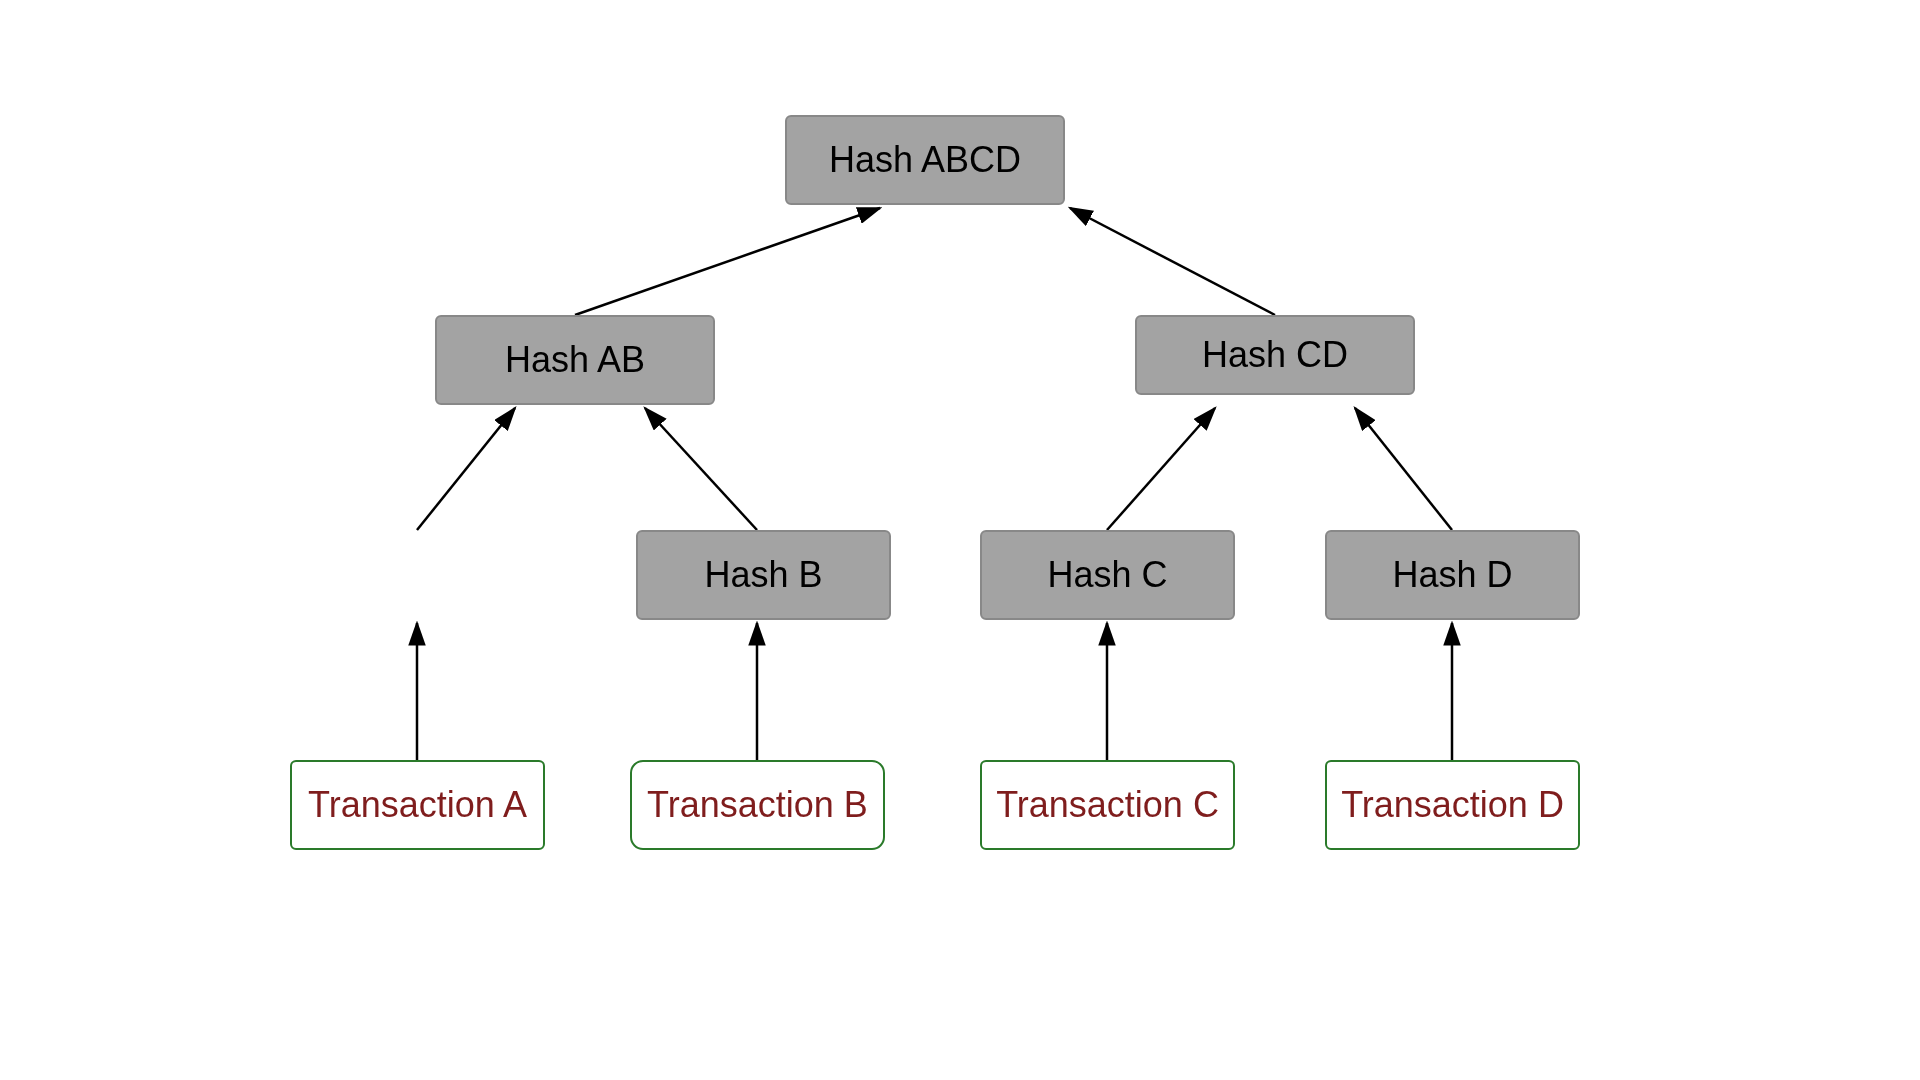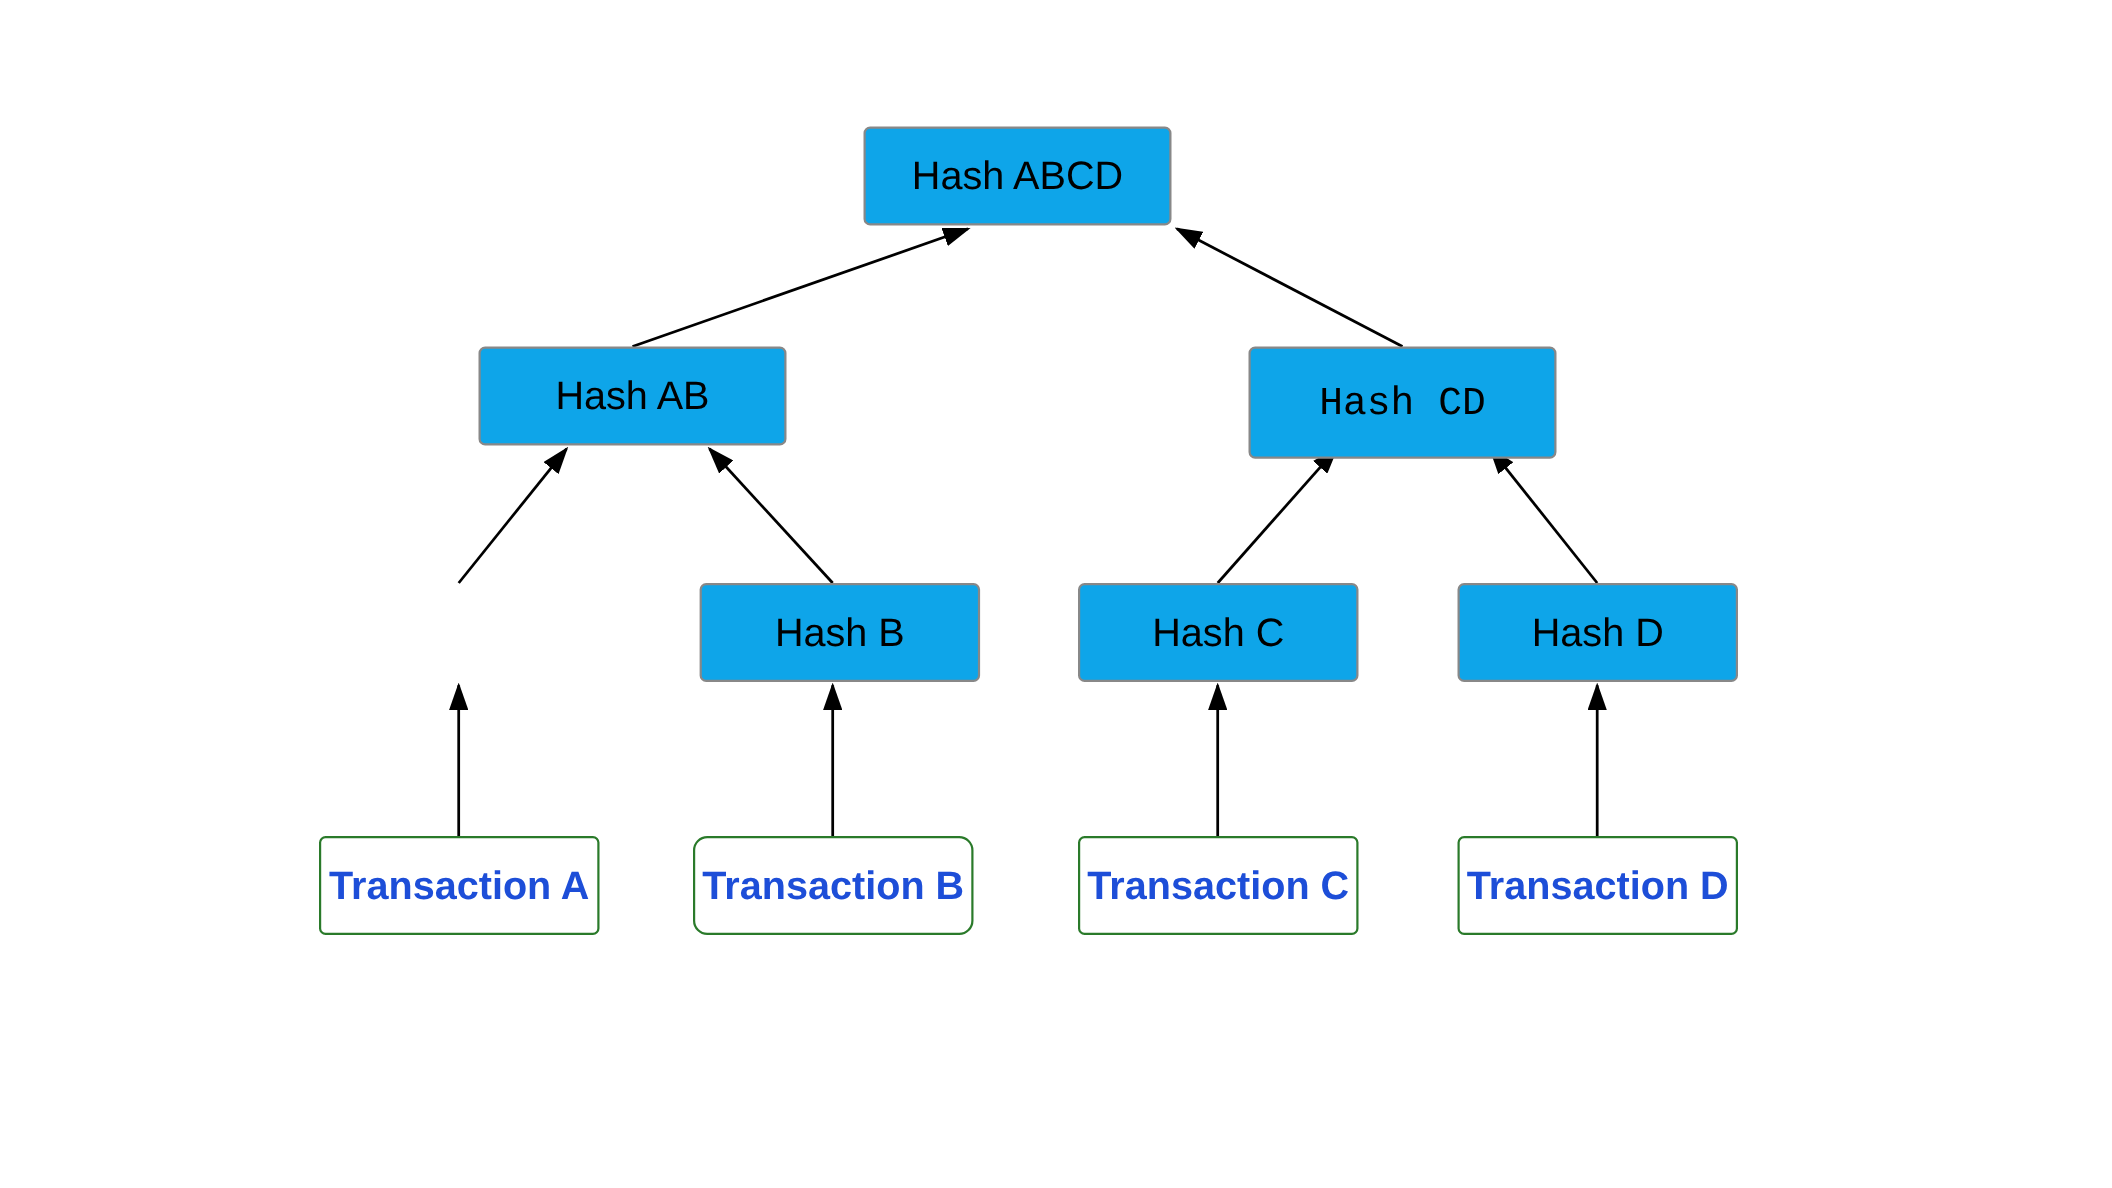--- a/index.html
+++ b/index.html
@@ -21,29 +21,29 @@
     .node {
       position: absolute;
       display: flex;
       align-items: center;
       justify-content: center;
       font-size: 36px;
       font-weight: 400;
       border-radius: 6px;
     }
     .node-hash {
-      background: #0ea5e9;
+      background: #a3a3a3;
       border: 2px solid #888888;
       color: #000000;
     }
     .node-transaction {
       background: #ffffff;
       border: 2.5px solid #2a7a2a;
-      color: #1d4ed8;
-      font-weight: 700;
+      color: #7f1d1d;
+      font-weight: 400;
     }
     svg.arrows {
       position: absolute;
       top: 0;
       left: 0;
       width: 100%;
       height: 100%;
       overflow: visible;
       pointer-events: none;
     }
@@ -82,21 +82,21 @@
   </svg>
 
   <div class="node node-hash" style="left:525px; top:55px; width:280px; height:90px;">
     <span>Hash ABCD</span>
   </div>
 
   <div class="node node-hash" style="left:175px; top:255px; width:280px; height:90px;">
     <span>Hash AB</span>
   </div>
 
-  <div class="node node-hash" style="left:875px; top:255px; width:280px; height:102px;font-family:Liberation Mono, monospace;">
+  <div class="node node-hash" style="left:875px; top:255px; width:280px; height:80px;">
     <span>Hash CD</span>
   </div>
 
 
   <div class="node node-hash" style="left:376px; top:470px; width:255px; height:90px;">
     <span>Hash B</span>
   </div>
 
   <div class="node node-hash" style="left:720px; top:470px; width:255px; height:90px;">
     <span>Hash C</span>

